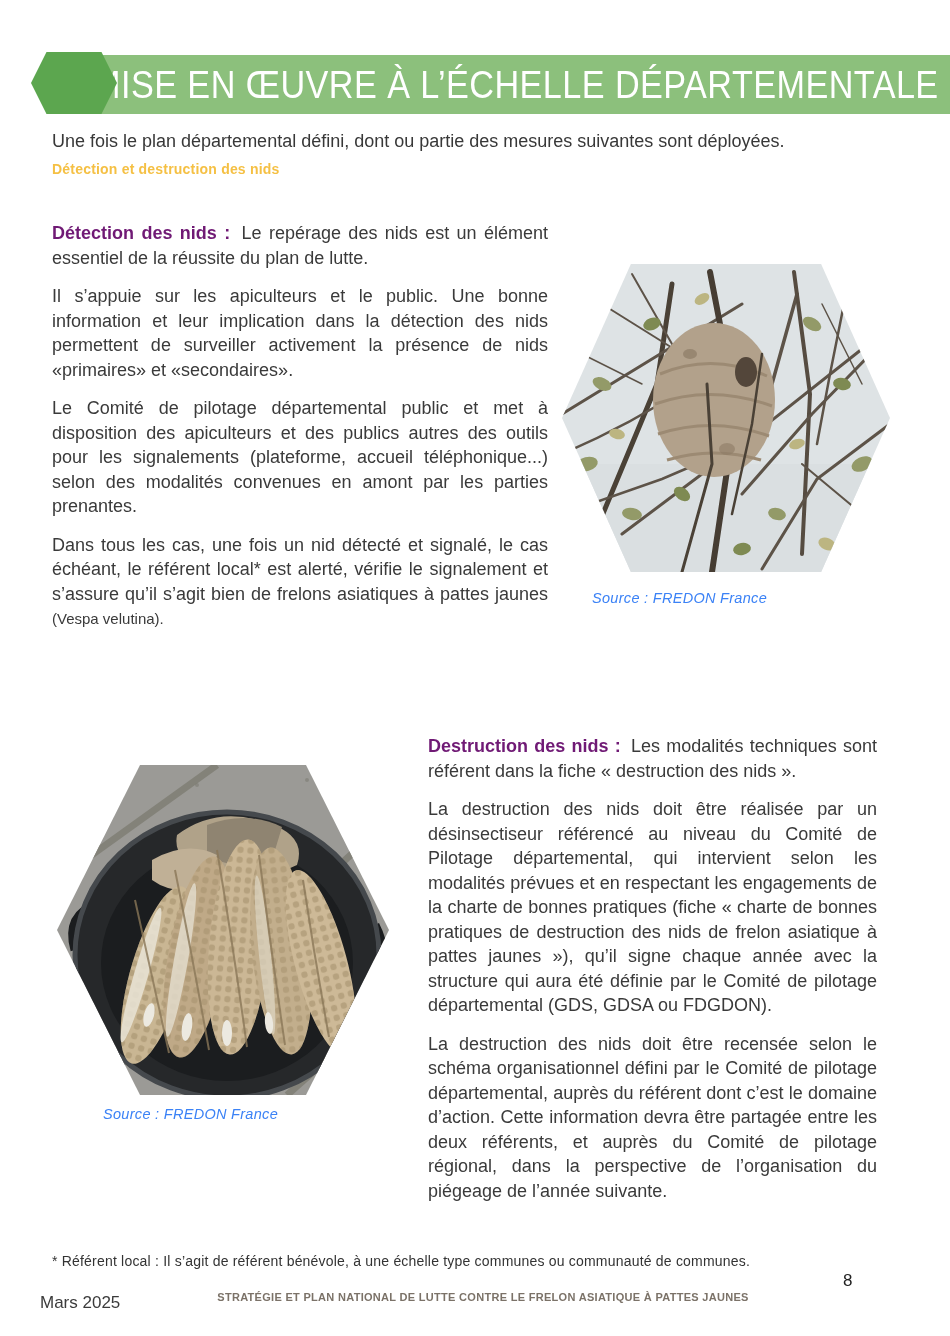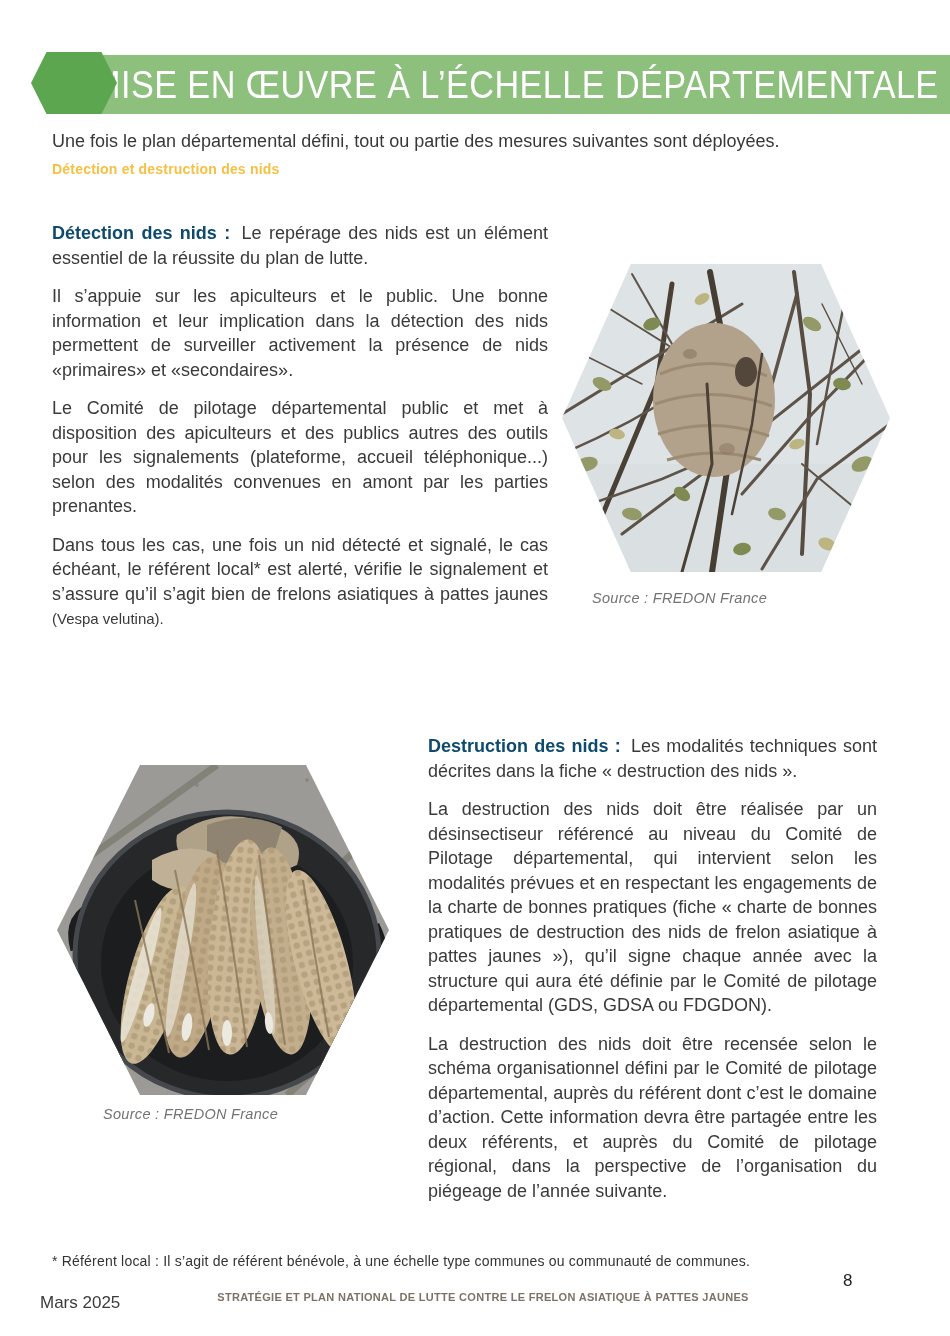--- a/index.html
+++ b/index.html
@@ -17,36 +17,36 @@
   .hex-accent{
     position:absolute;left:31px;top:52px;width:86px;height:62px;background:#5ca64f;
     clip-path:polygon(0 50%,18% 0,82% 0,100% 50%,82% 100%,18% 100%);
   }
   
   .intro{position:absolute;left:52px;top:129px;width:860px;font-size:18px;line-height:24px;color:#383838;}
   .gold-heading{position:absolute;left:52px;top:161px;font-size:14px;font-weight:700;color:#f5c044;letter-spacing:0.2px;}
   
   .col{position:absolute;text-align:justify;font-size:18px;line-height:24.5px;color:#3a3a3a;}
   .col p{margin:0 0 14px 0;}
-  .col p strong{color:#0c4a6e;font-weight:700;margin-right:4px;}
+  .col p strong{color:#701a75;font-weight:700;margin-right:4px;}
   .col-1{left:52px;top:221px;width:496px;}
   .col-2{left:428px;top:734px;width:449px;}
   .species{font-size:15px;}
   
   .photo{position:absolute;overflow:hidden;}
   .photo svg{display:block;width:100%;height:100%;}
   .photo-right{
     left:562px;top:264px;width:328px;height:308px;
     clip-path:polygon(0 50%,21% 0,79% 0,100% 50%,79% 100%,21% 100%);
   }
   .photo-left{
     left:57px;top:765px;width:332px;height:330px;
     clip-path:polygon(0 50%,25% 0,75% 0,100% 50%,75% 100%,25% 100%);
   }
-  .caption{position:absolute;font-size:14.5px;font-style:italic;color:#737373;letter-spacing:0.3px;}
+  .caption{position:absolute;font-size:14.5px;font-style:italic;color:#3b82f6;letter-spacing:0.3px;}
   .caption-1{left:592px;top:590px;}
   .caption-2{left:103px;top:1106px;}
   
   .footnote{position:absolute;left:52px;top:1253px;width:870px;font-size:14px;color:#333333;letter-spacing:0.2px;}
   .footer-date{position:absolute;left:40px;top:1281px;font-size:17px;color:#3b3b3b;margin-top:12px;}
   .footer-title{
     position:absolute;left:0;top:1291px;width:950px;text-align:center;
     font-size:11px;font-weight:700;color:#7b7268;letter-spacing:0.3px;padding-left:8px;
   }
   .footer-page{position:absolute;left:843px;top:1271px;font-size:17px;color:#222222;}
@@ -54,21 +54,21 @@
 </head>
 <body>
 
 <div class="page">
 
   <div class="banner">
     <span class="banner-title">MISE EN ŒUVRE À L’ÉCHELLE DÉPARTEMENTALE</span>
   </div>
   <div class="hex-accent"></div>
 
-  <div class="intro">Une fois le plan départemental défini, tout ou partie des mesures suivantes sont déployées.</div>
+  <div class="intro">Une fois le plan départemental défini, dont ou partie des mesures suivantes sont déployées.</div>
 
   <div class="gold-heading">Détection et destruction des nids</div>
 
   <div class="col col-1">
     <p>
       <strong>Détection des nids :</strong>
       <span>Le repérage des nids est un élément essentiel de la réussite du plan de lutte.</span>
     </p>
     <p>Il s’appuie sur les apiculteurs et le public. Une bonne information et leur implication dans la détection des nids permettent de surveiller activement la présence de nids «primaires» et «secondaires».</p>
     <p>Le Comité de pilotage départemental public et met à disposition des apiculteurs et des publics autres des outils pour les signalements (plateforme, accueil téléphonique...) selon des modalités convenues en amont par les parties prenantes.</p>
@@ -200,21 +200,21 @@
         <ellipse cx="170" cy="268" rx="5" ry="13"></ellipse>
         <ellipse cx="212" cy="258" rx="4" ry="11" transform="rotate(-6 212 258)"></ellipse>
       </g>
     </svg>
   </div>
   <div class="caption caption-2">Source : FREDON France</div>
 
   <div class="col col-2">
     <p>
       <strong>Destruction des nids :</strong>
-      <span>Les modalités techniques sont décrites dans la fiche « destruction des nids ».</span>
+      <span>Les modalités techniques sont référent dans la fiche « destruction des nids ».</span>
     </p>
     <p>La destruction des nids doit être réalisée par un désinsectiseur référencé au niveau du Comité de Pilotage départemental, qui intervient selon les modalités prévues et en respectant les engagements de la charte de bonnes pratiques (fiche « charte de bonnes pratiques de destruction des nids de frelon asiatique à pattes jaunes »), qu’il signe chaque année avec la structure qui aura été définie par le Comité de pilotage départemental (GDS, GDSA ou FDGDON).</p>
     <p>La destruction des nids doit être recensée selon le schéma organisationnel défini par le Comité de pilotage départemental, auprès du référent dont c’est le domaine d’action. Cette information devra être partagée entre les deux référents, et auprès du Comité de pilotage régional, dans la perspective de l’organisation du piégeage de l’année suivante.</p>
   </div>
 
   <div class="footnote">* Référent local : Il s’agit de référent bénévole, à une échelle type communes ou communauté de communes.</div>
 
   <div class="footer-date">Mars 2025</div>
   <div class="footer-title">STRATÉGIE ET PLAN NATIONAL DE LUTTE CONTRE LE FRELON ASIATIQUE À PATTES JAUNES</div>
   <div class="footer-page">8</div>

